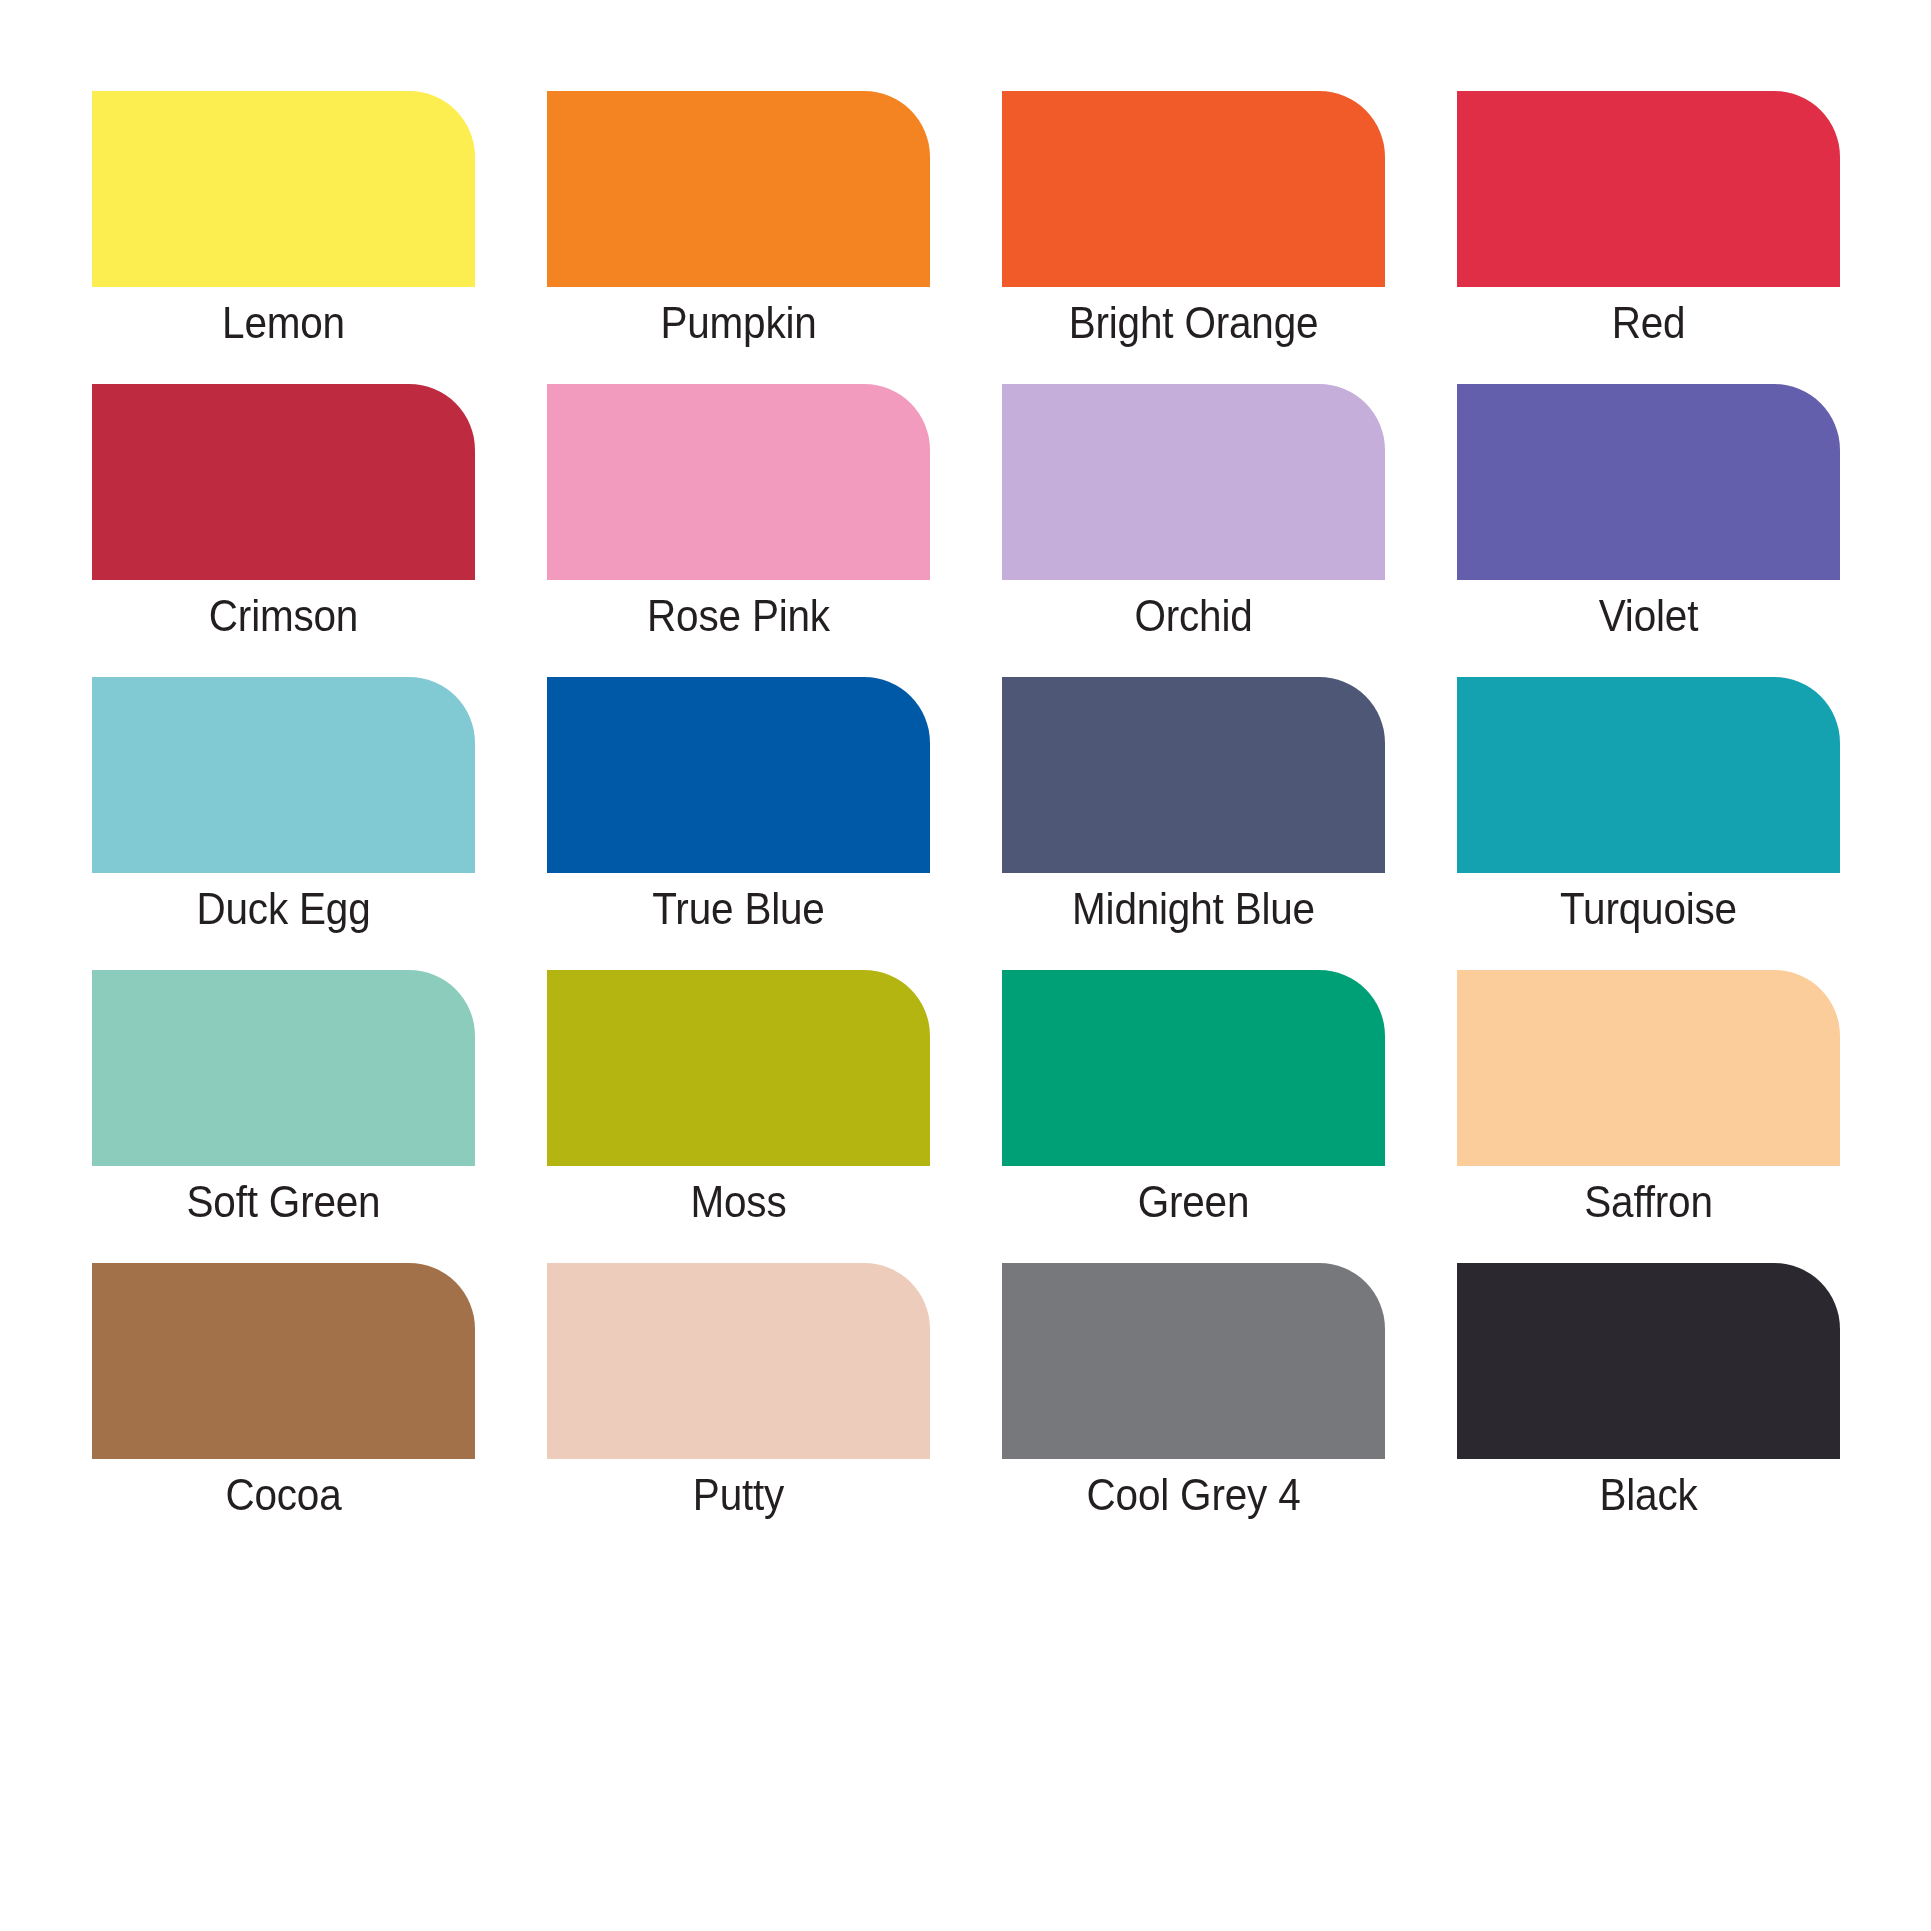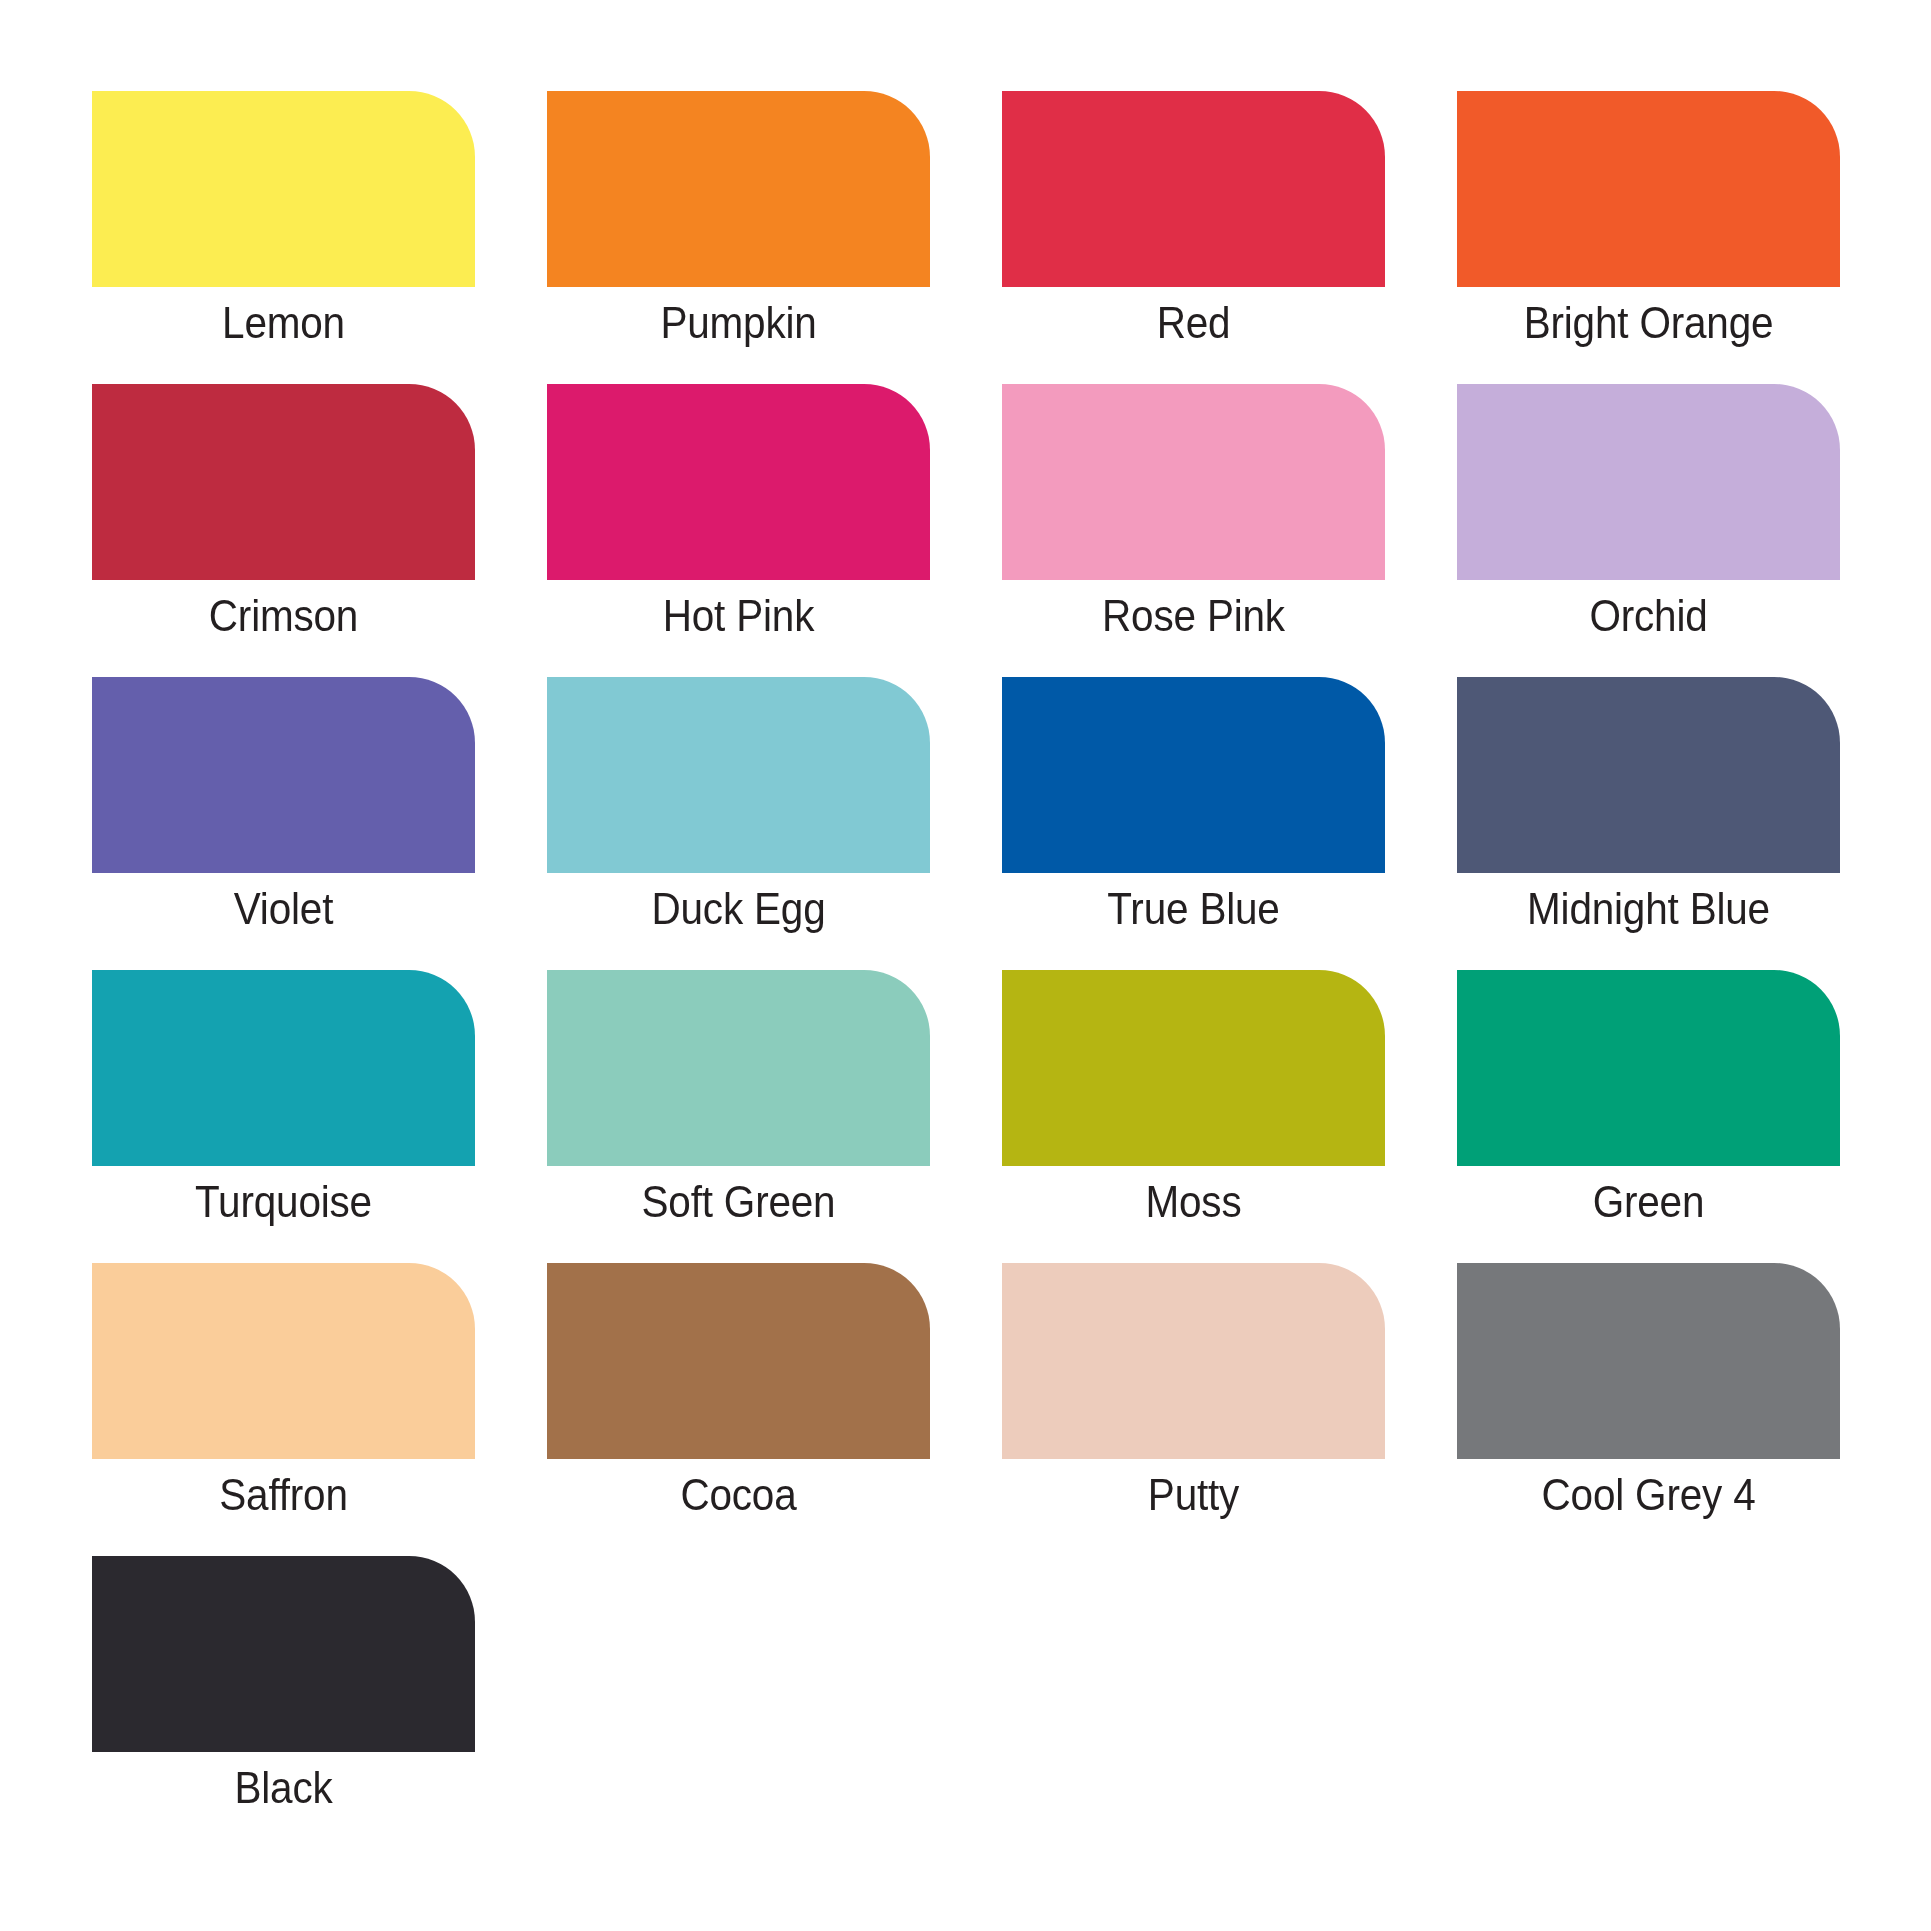--- a/index.html
+++ b/index.html
@@ -76,34 +76,30 @@
   <div id="swatch-grid">
       <div class="swatch-cell">
         <div class="swatch-chip" style="background: rgb(252, 237, 81);"></div>
         <div class="swatch-label" style="color: rgb(35, 31, 32);">Lemon</div>
       </div>
       <div class="swatch-cell">
         <div class="swatch-chip" style="background: rgb(244, 132, 33);"></div>
         <div class="swatch-label" style="color: rgb(35, 31, 32);">Pumpkin</div>
       </div>
       <div class="swatch-cell">
+        <div class="swatch-chip" style="background: rgb(241, 90, 41);"></div>
+        <div class="swatch-label" style="color: rgb(35, 31, 32);">Bright Orange</div>
+      </div>
+      <div class="swatch-cell">
         <div class="swatch-chip" style="background: rgb(224, 46, 71);"></div>
         <div class="swatch-label" style="color: rgb(35, 31, 32);">Red</div>
       </div>
       <div class="swatch-cell">
-        <div class="swatch-chip" style="background: rgb(241, 90, 41);"></div>
-        <div class="swatch-label" style="color: rgb(35, 31, 32);">Bright Orange</div>
-      </div>
-      <div class="swatch-cell">
         <div class="swatch-chip" style="background: rgb(190, 43, 64);"></div>
         <div class="swatch-label" style="color: rgb(35, 31, 32);">Crimson</div>
-      </div>
-      <div class="swatch-cell">
-        <div class="swatch-chip" style="background: rgb(220, 26, 108);"></div>
-        <div class="swatch-label" style="color: rgb(35, 31, 32);">Hot Pink</div>
       </div>
       <div class="swatch-cell">
         <div class="swatch-chip" style="background: rgb(243, 155, 190);"></div>
         <div class="swatch-label" style="color: rgb(35, 31, 32);">Rose Pink</div>
       </div>
       <div class="swatch-cell">
         <div class="swatch-chip" style="background: rgb(197, 174, 218);"></div>
         <div class="swatch-label" style="color: rgb(35, 31, 32);">Orchid</div>
       </div>
       <div class="swatch-cell">

